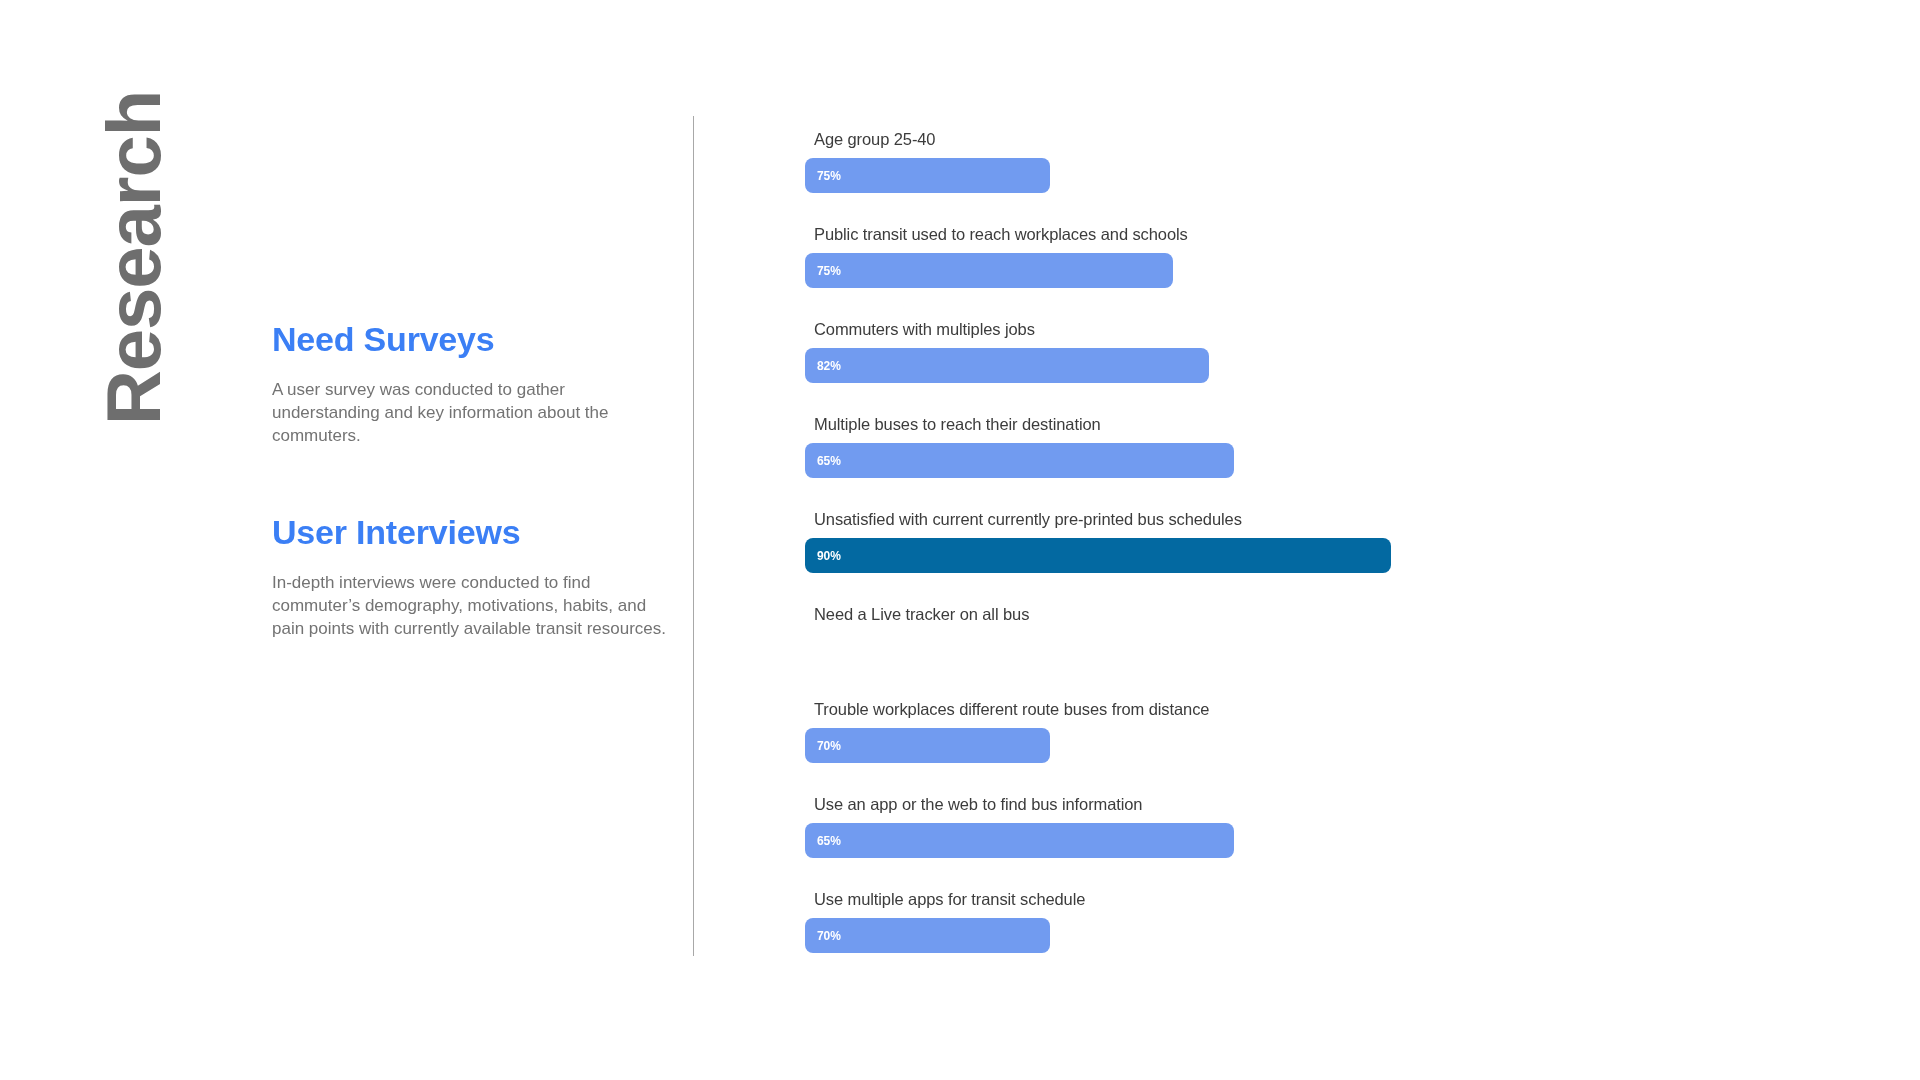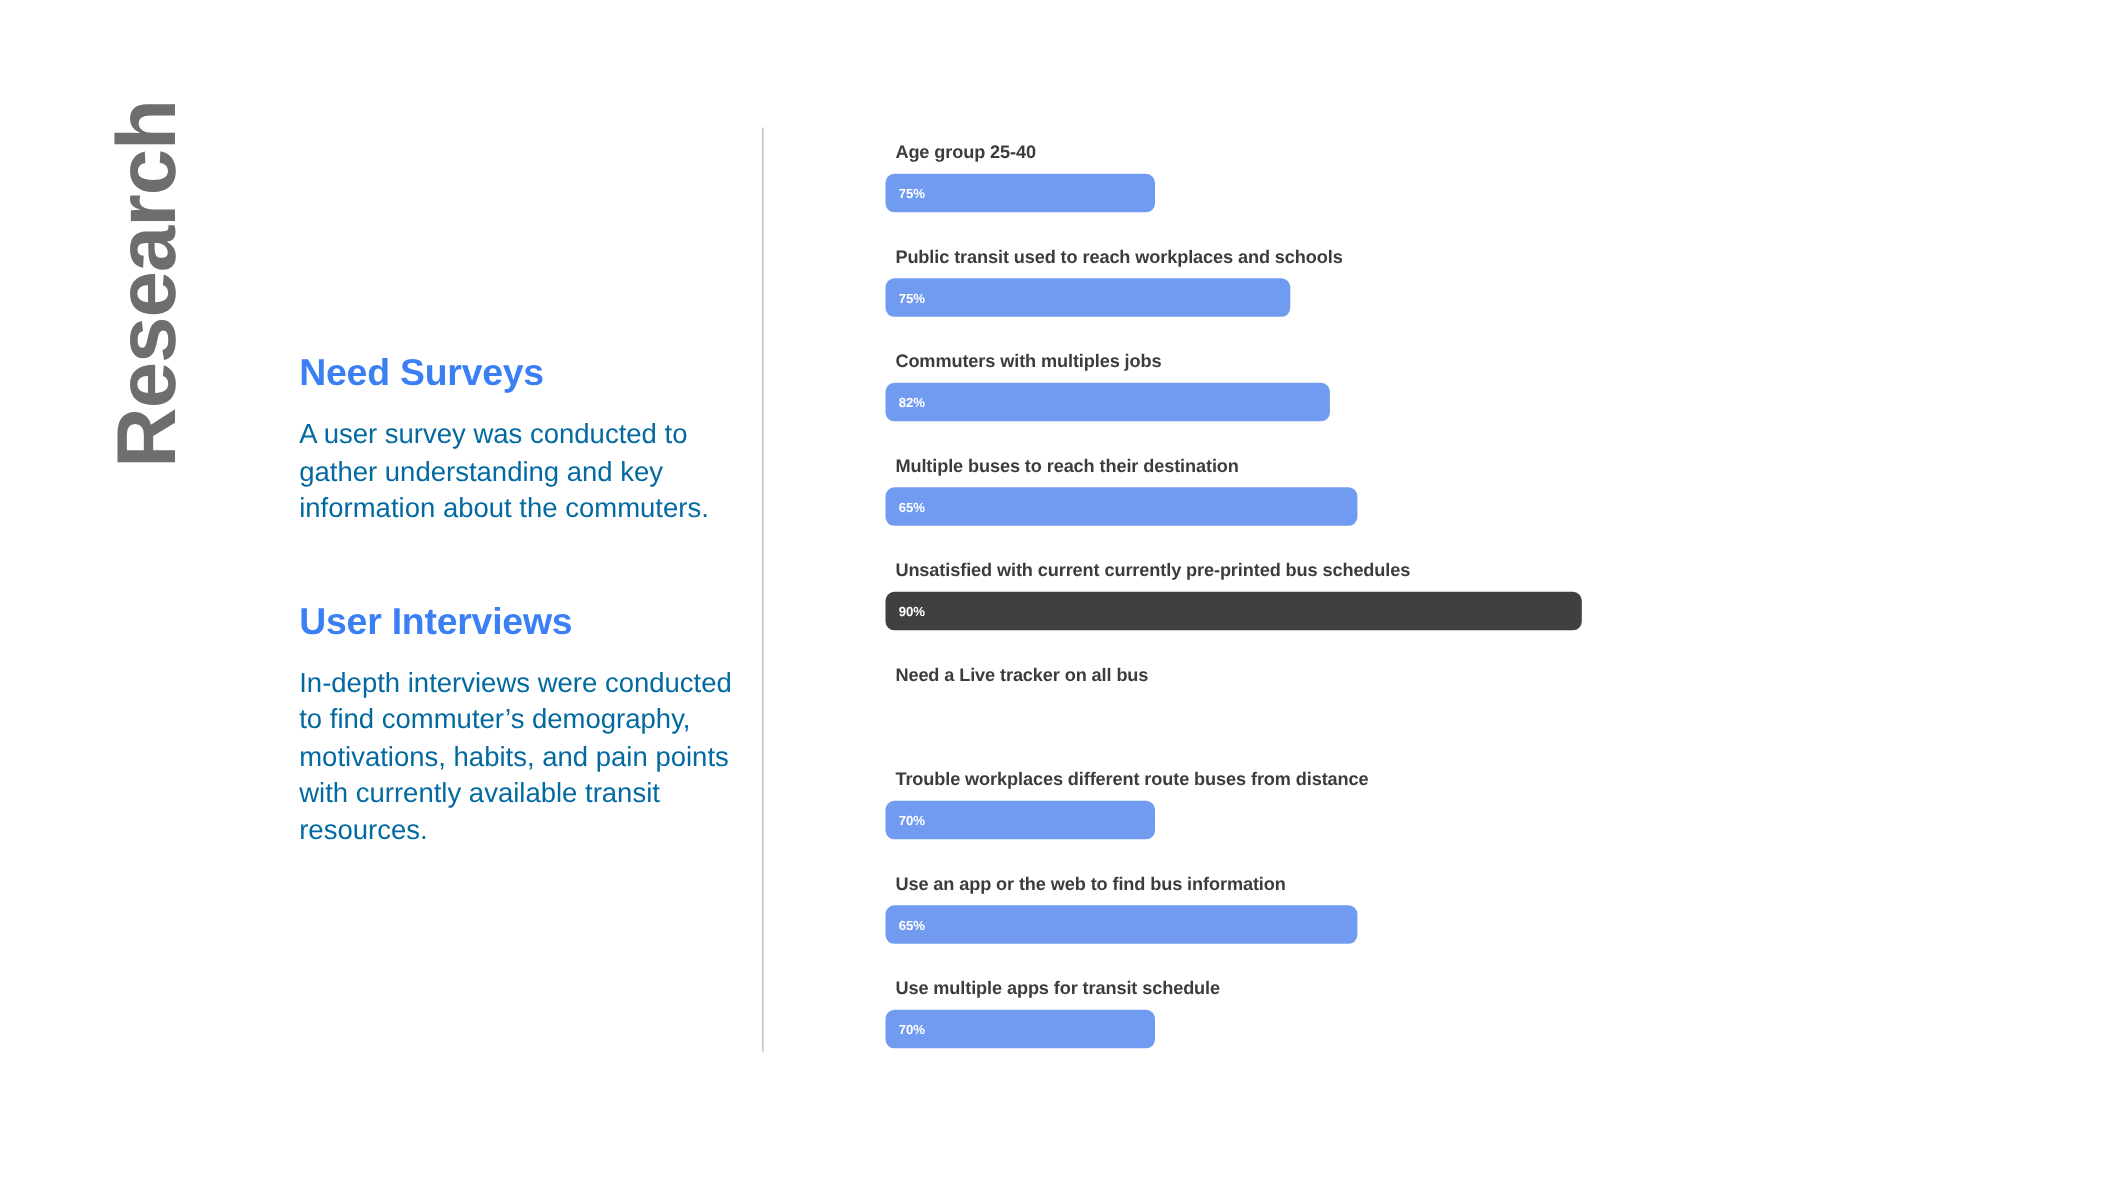--- a/index.html
+++ b/index.html
@@ -54,23 +54,23 @@
 
   .block-heading {
     font-size: 34px;
     font-weight: 700;
     color: #3b7ff5;
     line-height: 1.15;
     margin-bottom: 20px;
     letter-spacing: -0.2px;
   }
   .block-body {
-    font-size: 25px;
+    font-size: 17px;
     font-weight: 400;
-    color: #0369a1;
+    color: #737373;
     line-height: 1.34;
     letter-spacing: 0px;
   }
 
   
   .divider {
     position: absolute;
     left: 693px;
     top: 116px;
     width: 1px;
@@ -81,21 +81,21 @@
   
   .bars {
     position: absolute;
     left: 805px;
     top: 124px;
     width: 760px;
   }
   .bar-row { margin-bottom: 0px; height: 95px; position: relative; }
   .bar-label {
     font-size: 16.5px;
-    font-weight: 700;
+    font-weight: 400;
     color: #3c3c3c;
     line-height: 1;
     position: absolute;
     top: 7px;
     left: 9px;
     white-space: nowrap;
     letter-spacing: -0.1px;
   }
   .bar-track {
     position: absolute;
@@ -173,21 +173,21 @@
         <div class="bar-label">Multiple buses to reach their destination</div>
         <div class="bar-track">
           <div class="bar-fill" style="width: 429px; background: rgb(113, 155, 240);">
             <span class="bar-value">65%</span>
           </div>
         </div>
       </div>
       <div class="bar-row">
         <div class="bar-label">Unsatisfied with current currently pre-printed bus schedules</div>
         <div class="bar-track">
-          <div class="bar-fill" style="width: 633px; background: #404040; text-align: center;">
+          <div class="bar-fill" style="width: 586px; background: #0369a1; text-align: center;">
             <span class="bar-value">90%</span>
           </div>
         </div>
       </div>
       <div class="bar-row">
         <div class="bar-label">Need a Live tracker on all bus</div>
       </div>
       <div class="bar-row">
         <div class="bar-label">Trouble workplaces different route buses from distance</div>
         <div class="bar-track">

